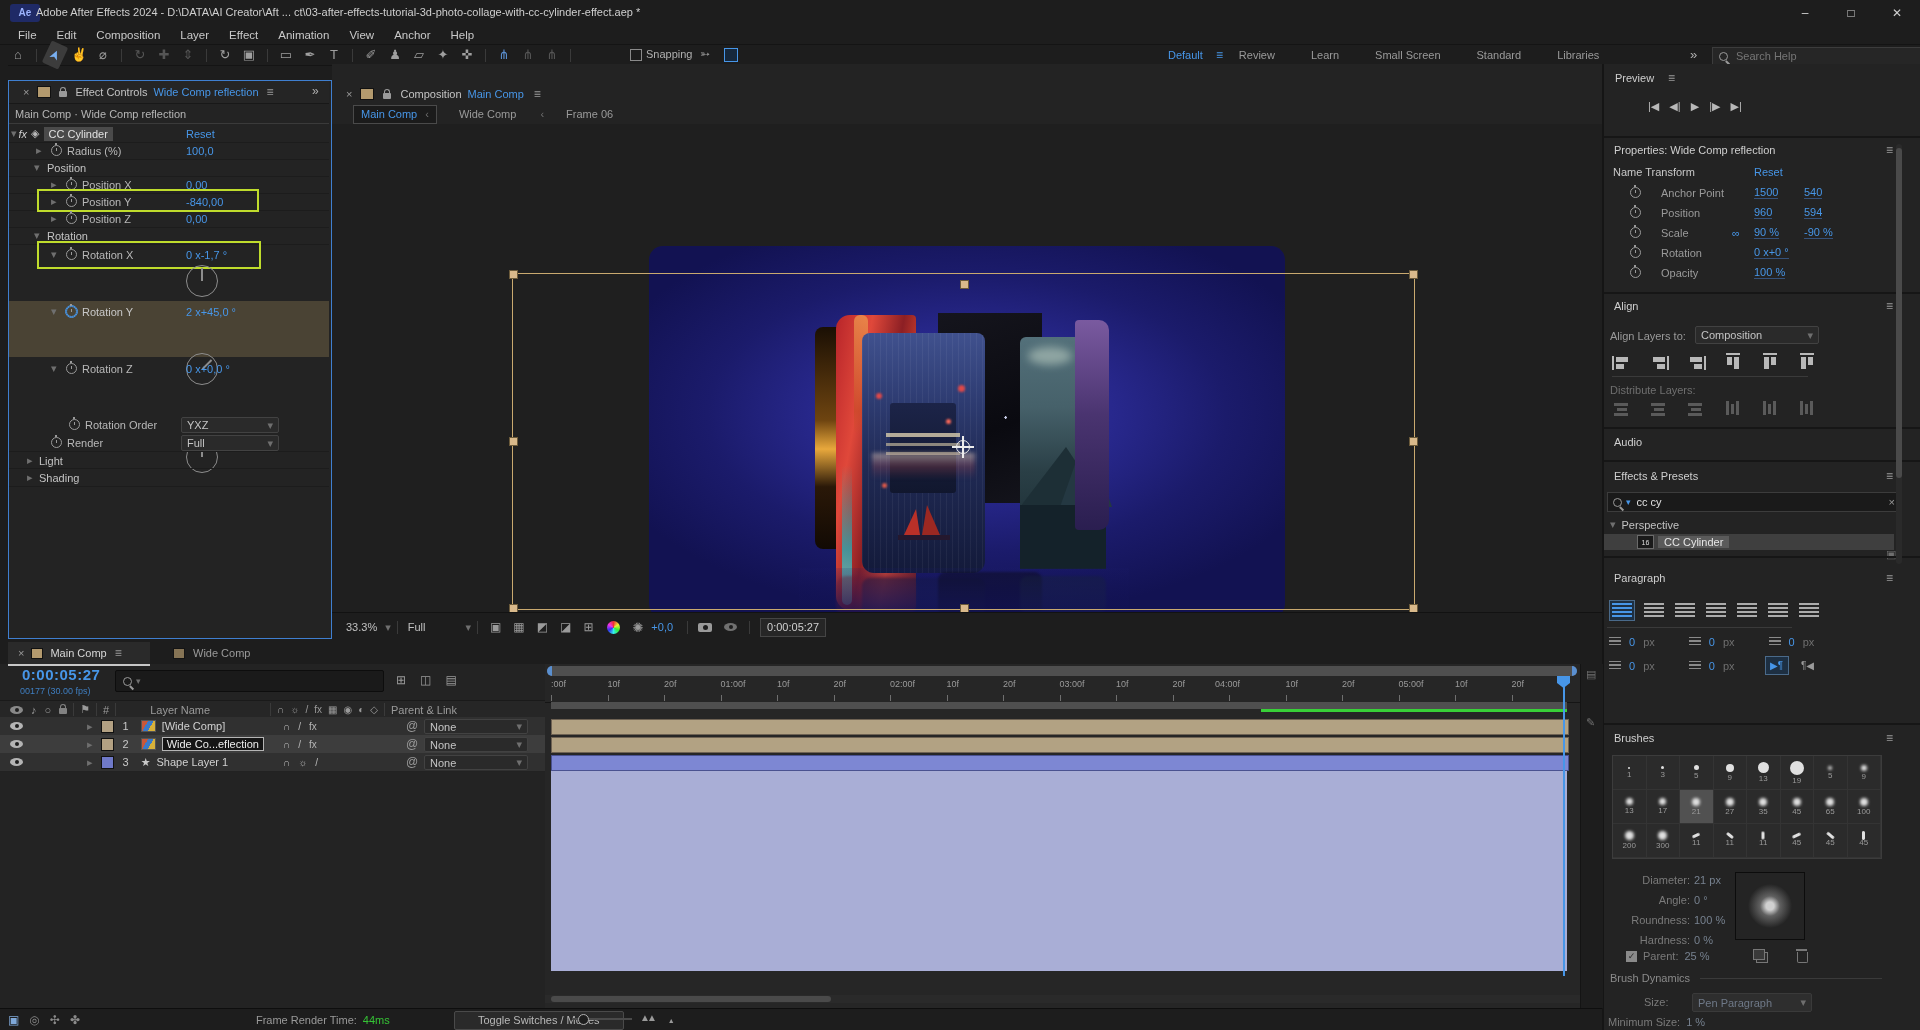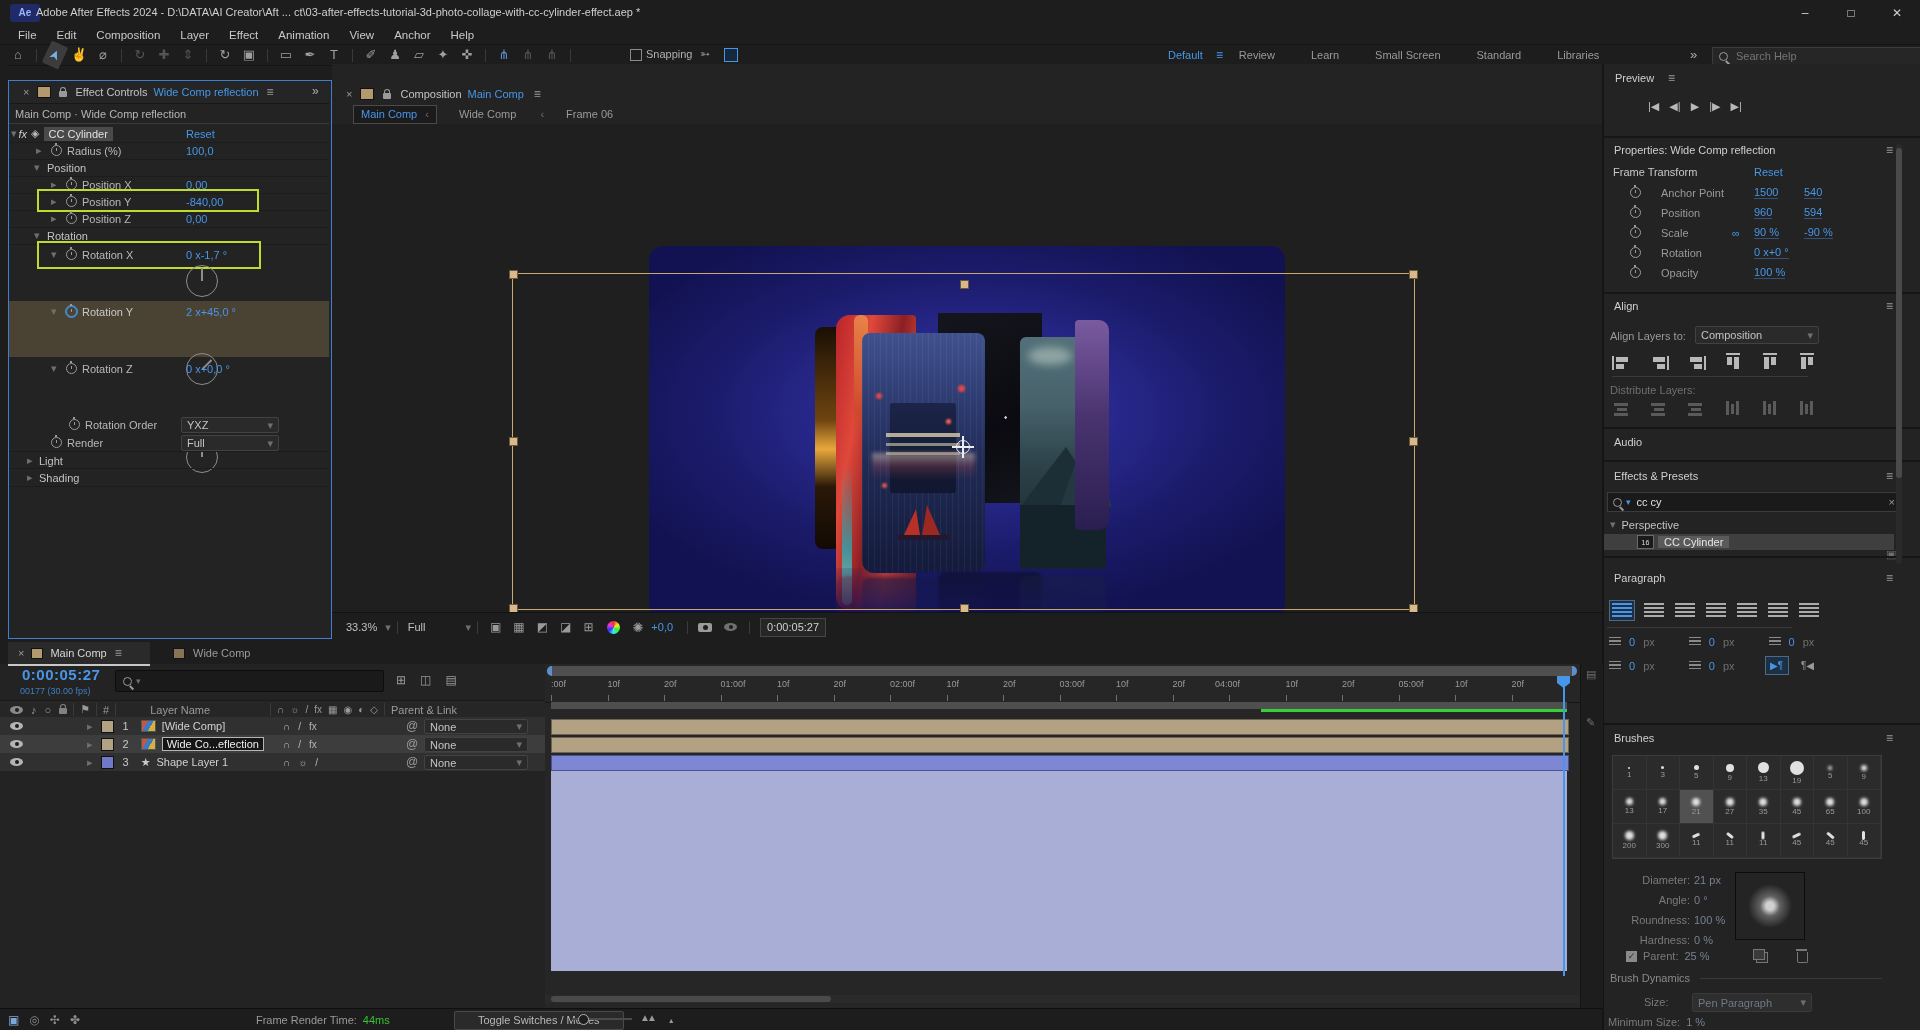--- a/index.html
+++ b/index.html
@@ -405,21 +405,21 @@
         <span>◀|</span>
         <span>▶</span>
         <span>|▶</span>
         <span>▶|</span>
       </div>
     <div class="ab" style="left:0;top:72px;width:318px;height:2px;background:#161616;"></div>
 
     
     <div class="ab hdrline" style="left:10px;top:80px;">Properties: Wide Comp reflection</div>
     <span class="menu-glyph ab" style="left:282px;top:79px;">≡</span>
-    <div class="ab" style="left:9px;top:102px;color:#c9c9c9;">Frame Transform</div>
+    <div class="ab" style="left:9px;top:102px;color:#c9c9c9;">Name Transform</div>
     <div class="ab b" style="left:150px;top:102px;">Reset</div>
     <div class="prow" style="left:0;top:120px;width:318px;">
       <span class="sw ab" style="left:26px;"></span>
       <span class="ab g" style="left:57px;">Anchor Point</span>
       <span class="ab b uval" style="left:150px;">1500</span>
       <span class="ab b uval" style="left:200px;">540</span>
     </div>
     <div class="prow" style="left:0;top:140px;width:318px;">
       <span class="sw ab" style="left:26px;"></span>
       <span class="ab g" style="left:57px;">Position</span>

